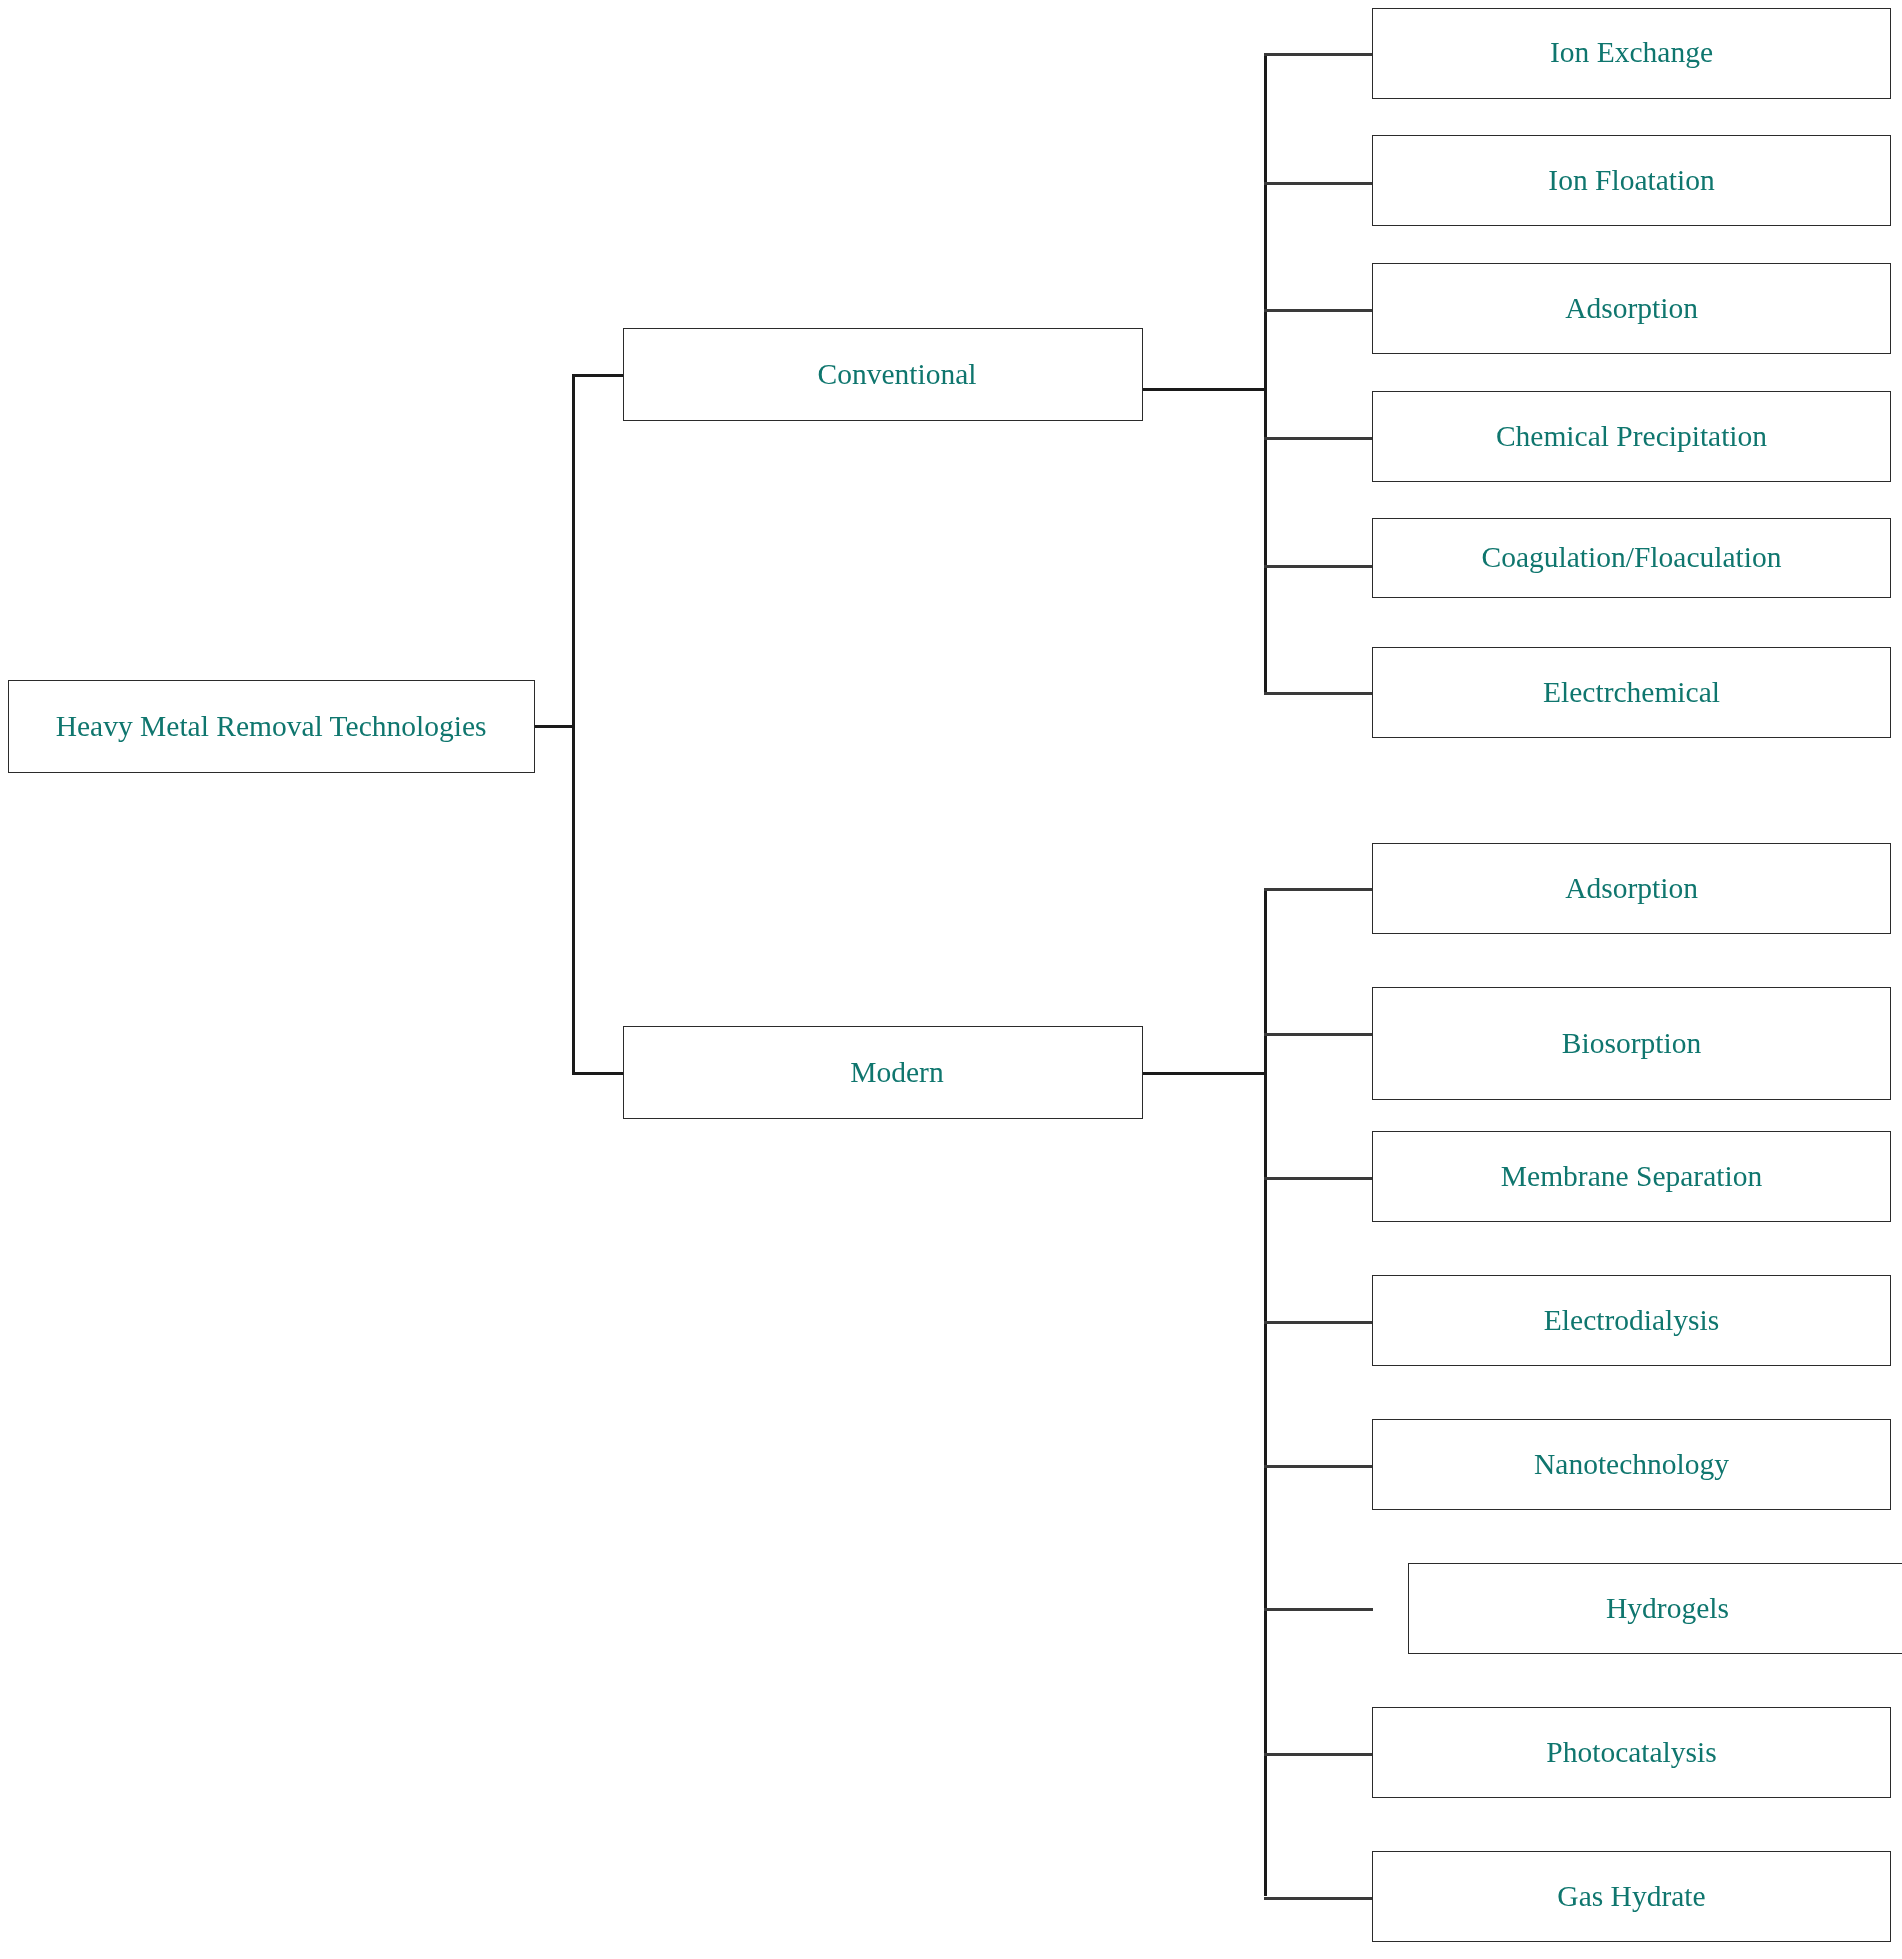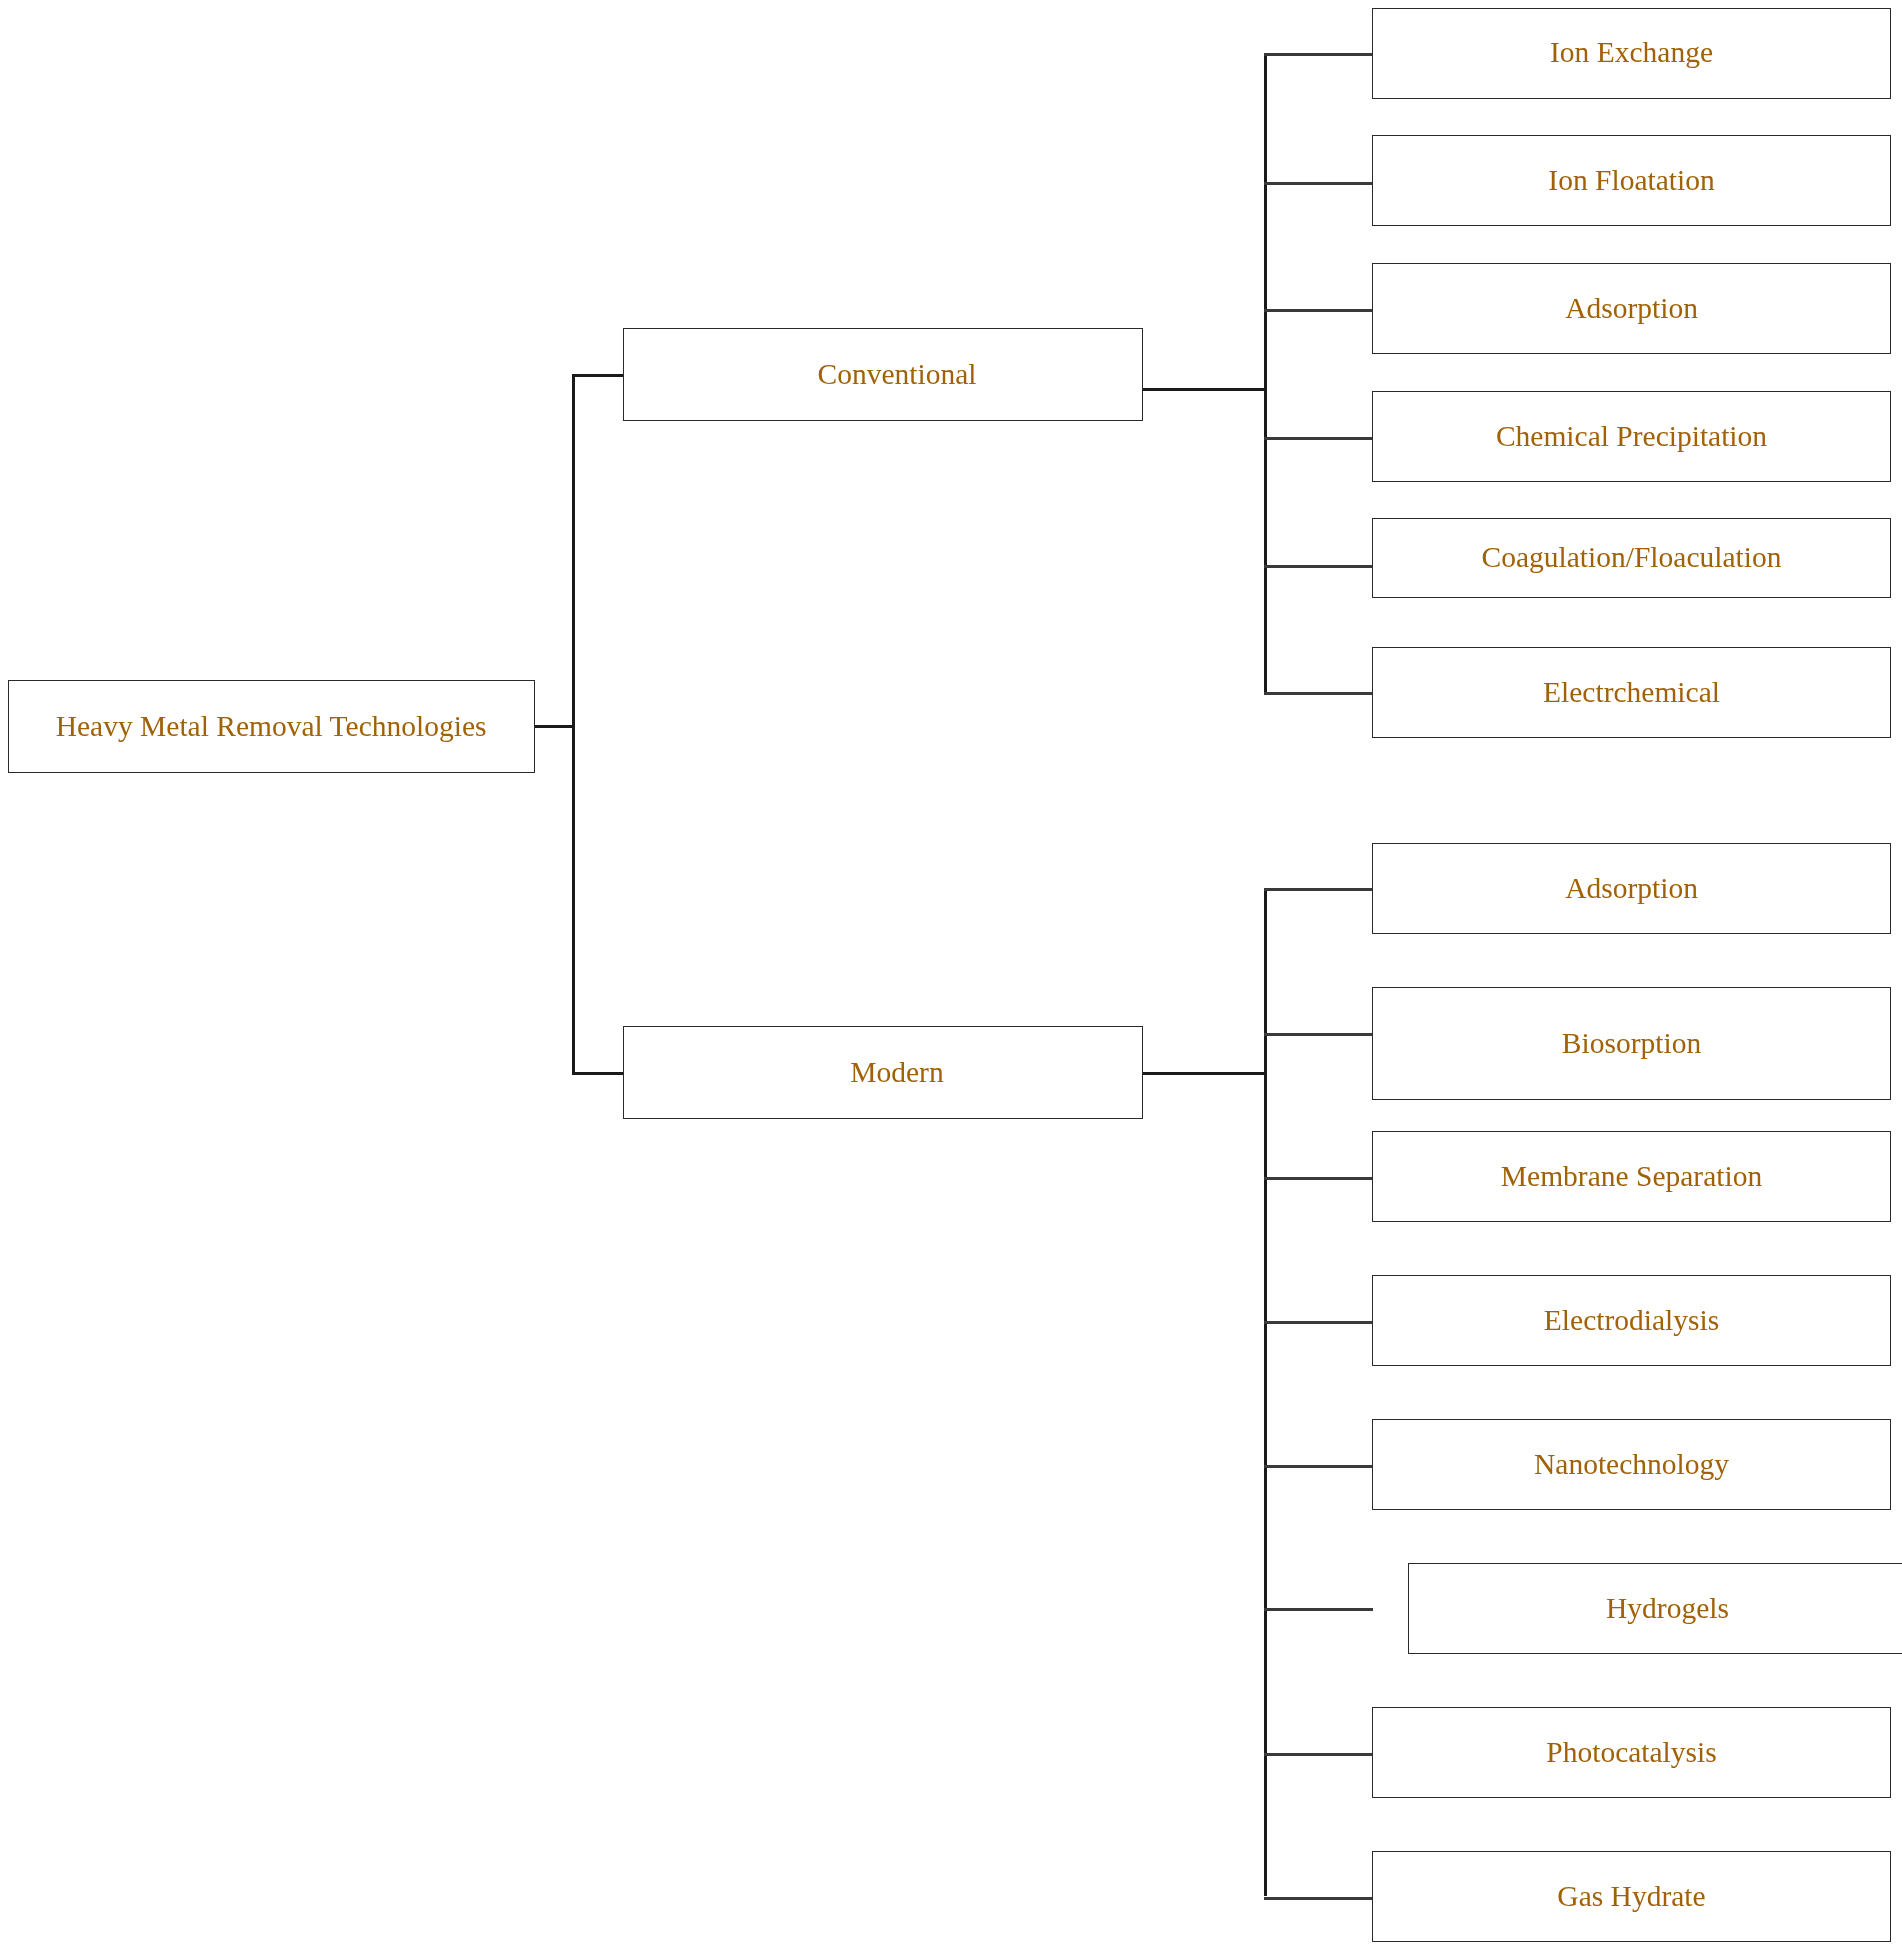--- a/index.html
+++ b/index.html
@@ -18,21 +18,21 @@
   }
   .node {
     position: absolute;
     box-sizing: border-box;
     background: #ffffff;
     border: 1.9px solid #2b2b2b;
     display: flex;
     align-items: center;
     justify-content: center;
     text-align: center;
-    color: #a16207;
+    color: #0f766e;
     line-height: 1.15;
   }
   .node .node-label {
     display: block;
     padding: 0 9.5px;
     white-space: nowrap;
   }
   .node.root {
     font-size: 29.5px;
   }

